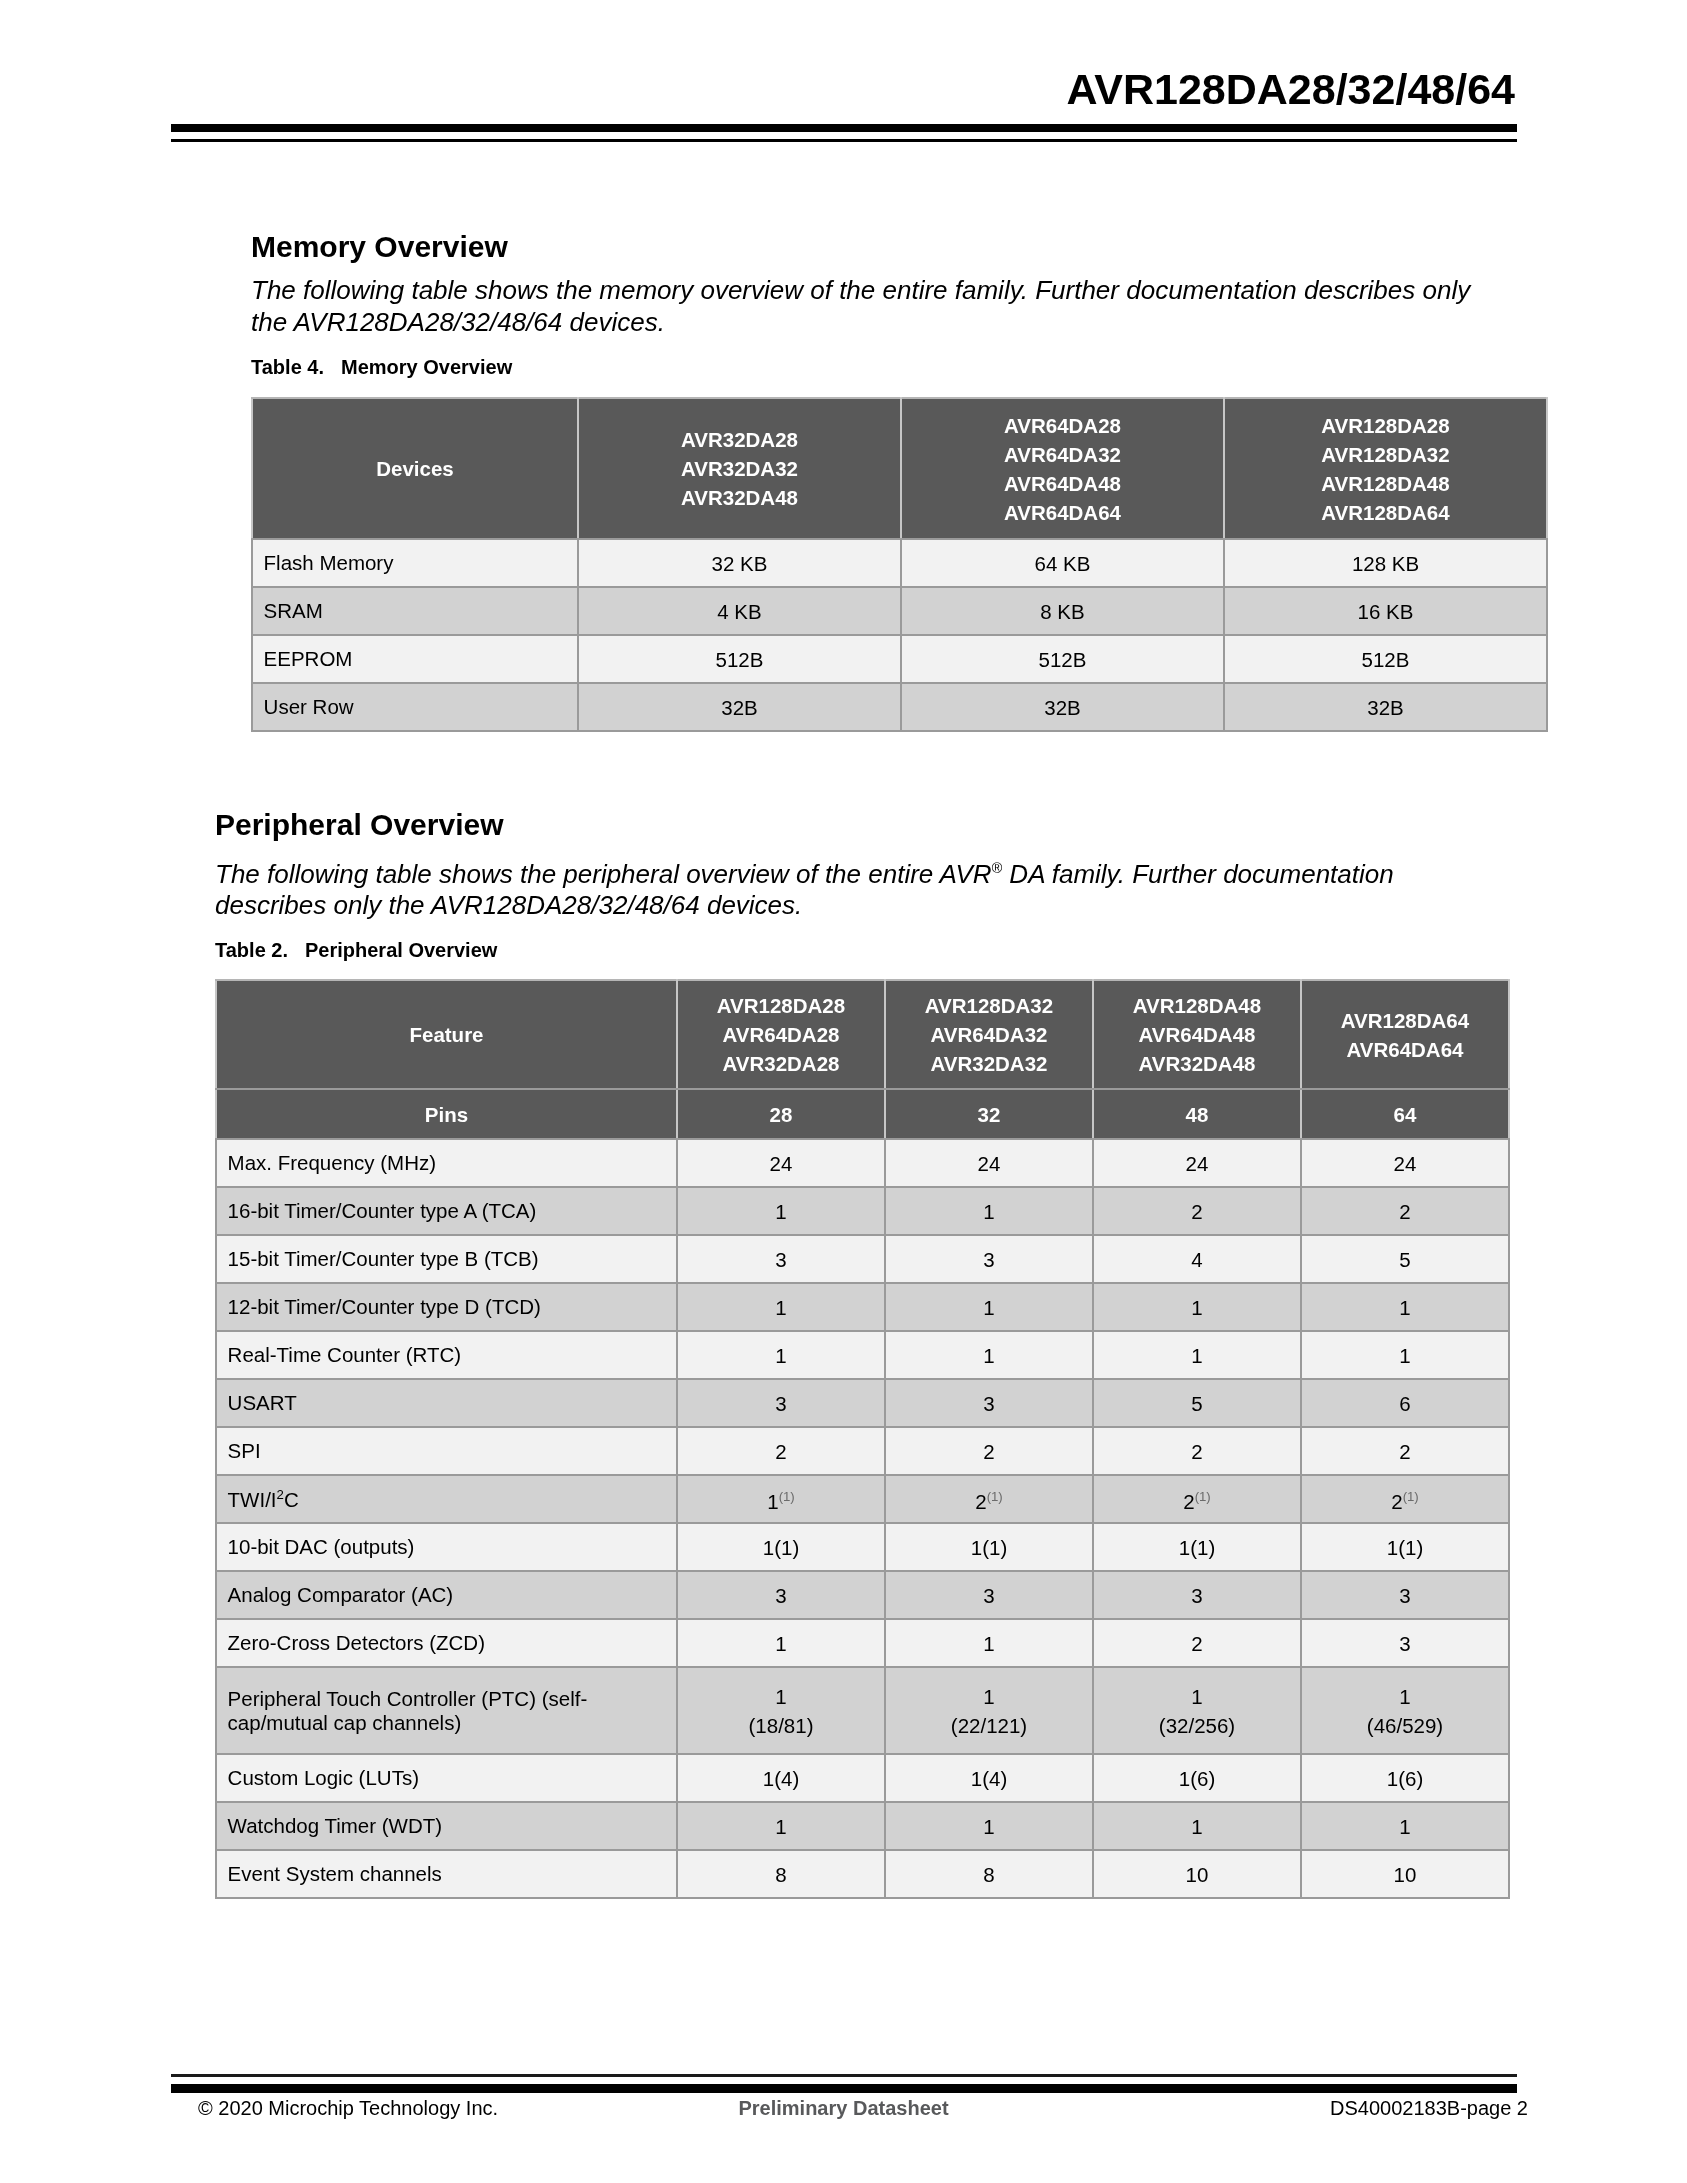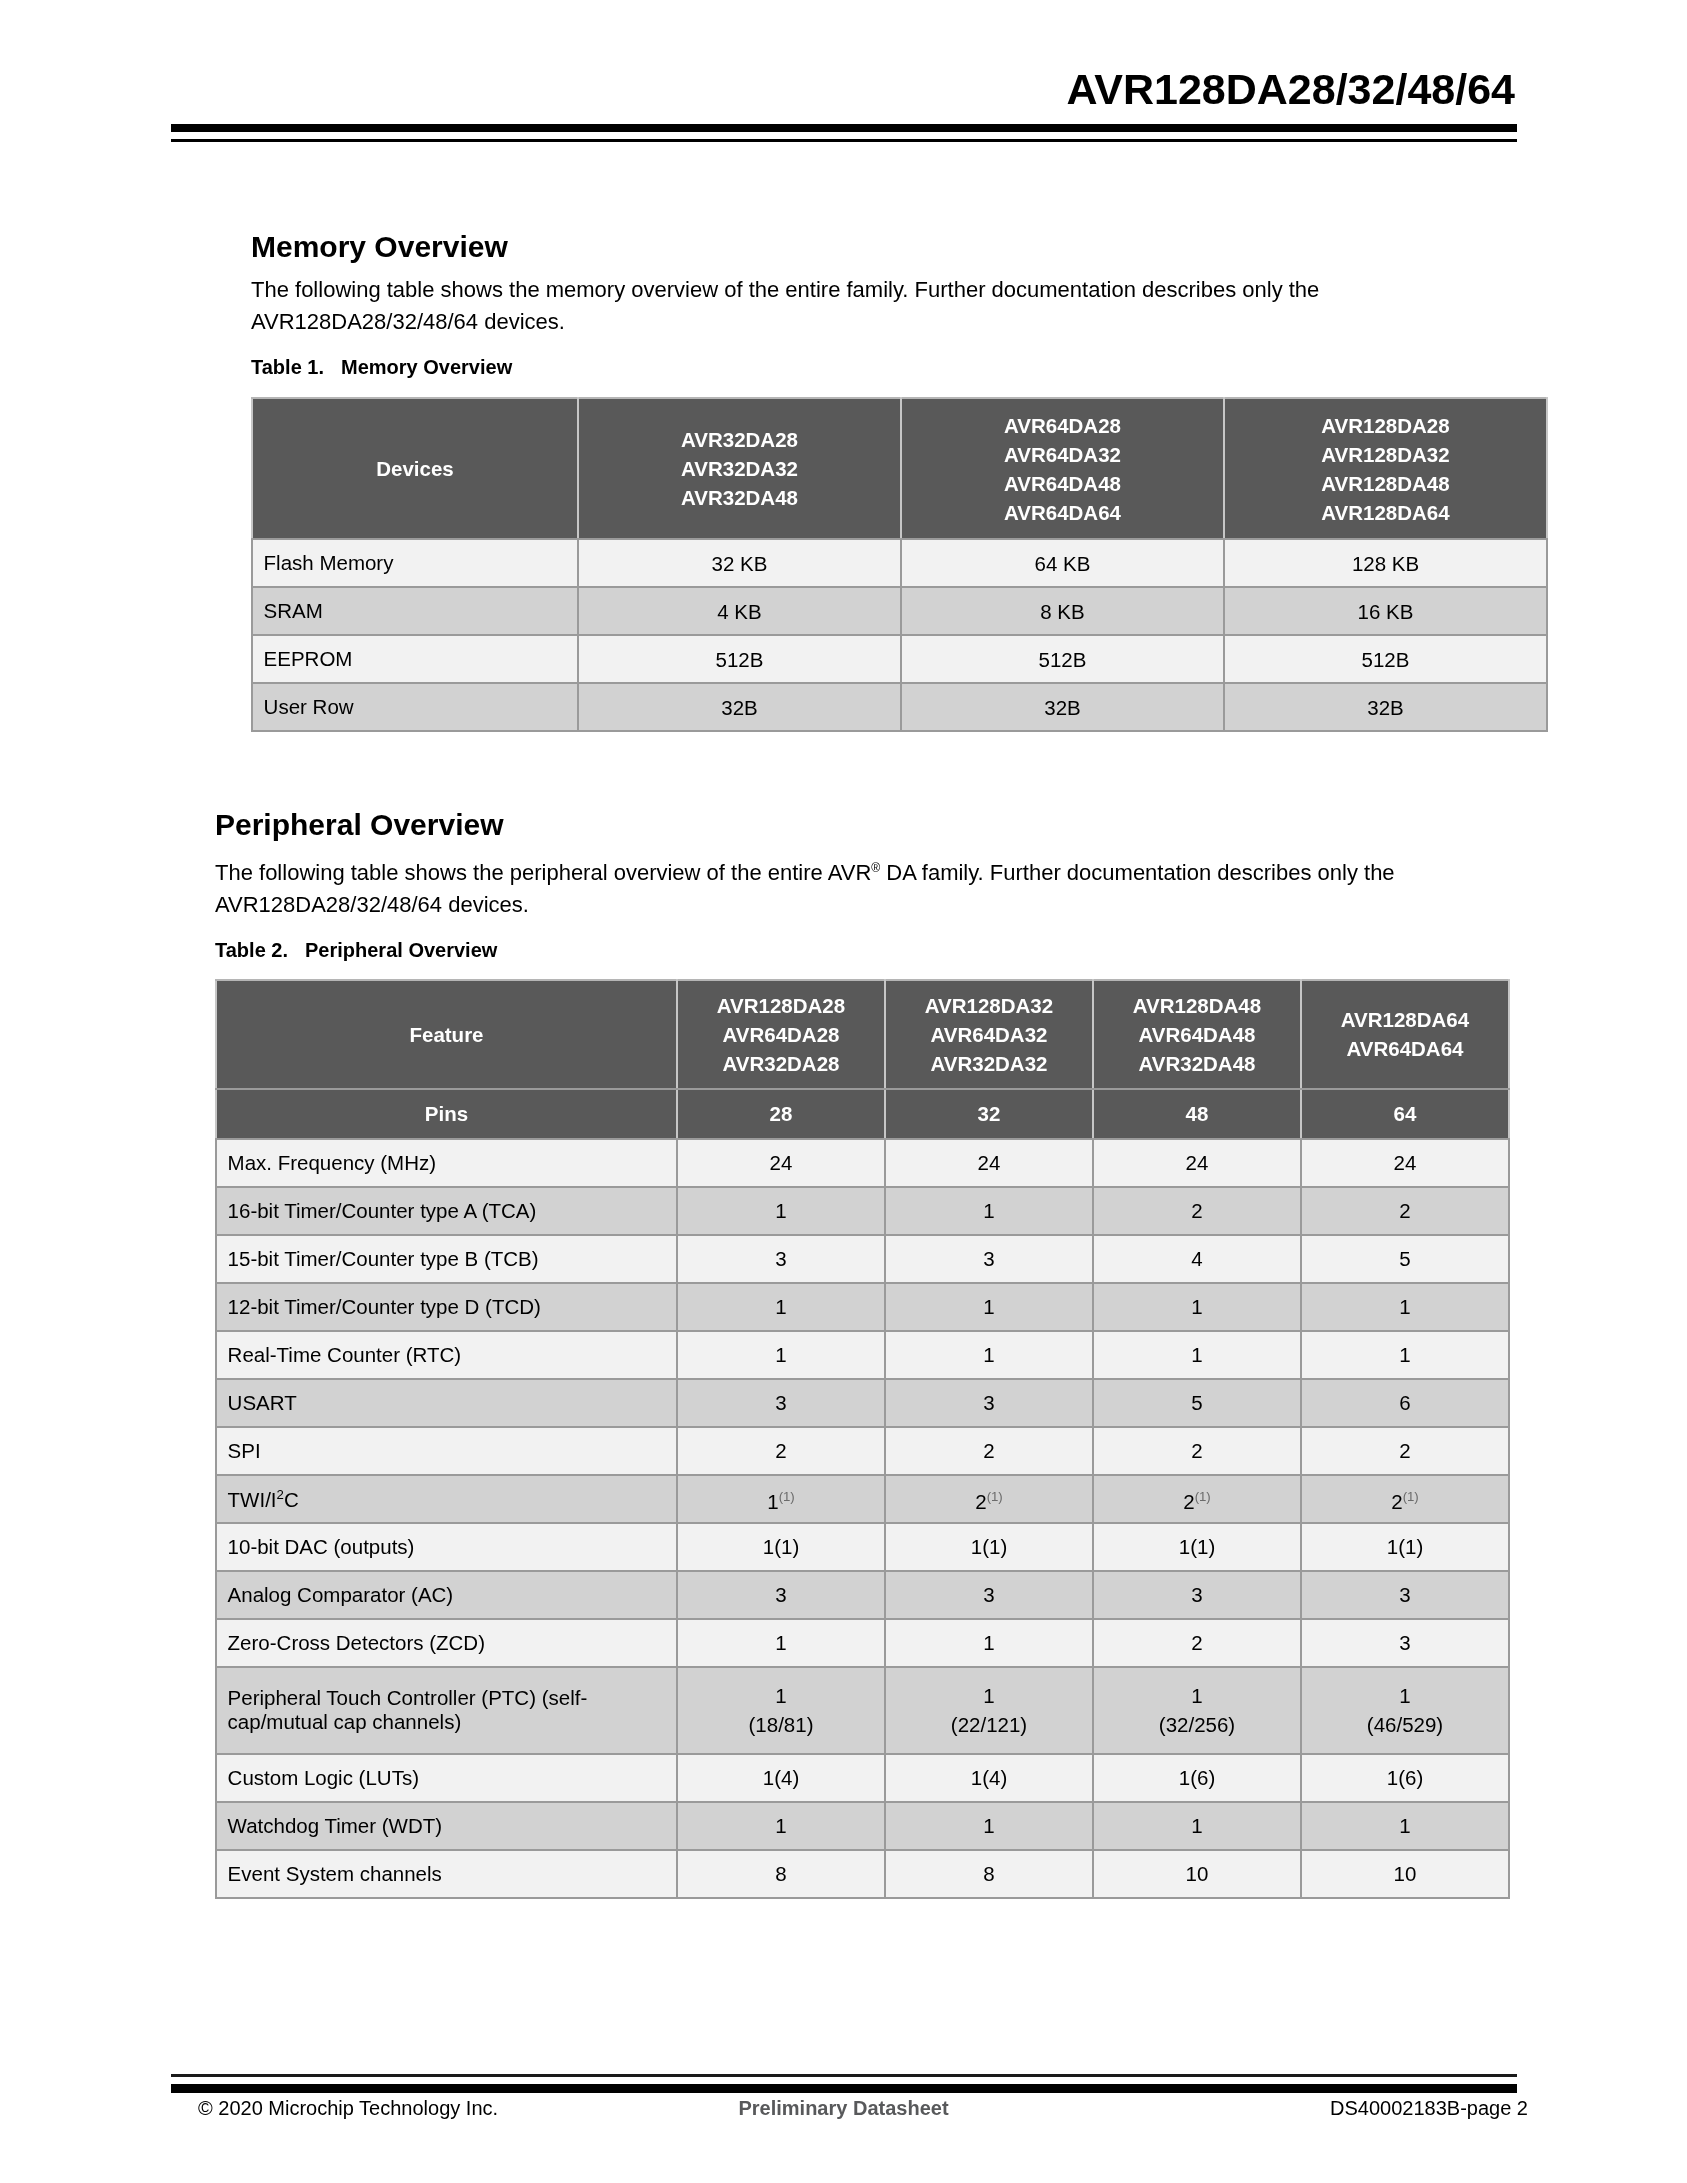--- a/index.html
+++ b/index.html
@@ -19,21 +19,21 @@
   .rule-thick-top  { top: 124px; height: 8px; }
   .rule-thin-top   { top: 139px; height: 3.3px;  }
   .rule-thin-bot   { top: 2074px; height: 3.3px; background:#1a1a1a; }
   .rule-thick-bot  { top: 2084px; height: 8.6px; }
 
   .section { position: absolute; left: 215px; width: 1294px; }
   #memory-section { top: 230px; padding-left: 36px; }
   #peripheral-section { top: 808px; }
 
   h2 { margin: 0; font-size: 30px; font-weight: 700; line-height: 1.1; }
-  .body-text { margin: 10.6px 0 0 0; font-size: 22px; line-height: 32px; }
+  .body-text { margin: 10.6px 0 0 0; font-size: 26px; line-height: 32px; font-style: italic; }
   .table-caption { margin-top: 17px; font-size: 20px; font-weight: 700; line-height: 24px; }
   .table-caption .cap-title { margin-left: 17px; }
 
   table {
     border-collapse: collapse; table-layout: fixed;
     width: 1294px; margin-top: 18.5px;
     font-size: 20.5px;
   }
   #peripheral-table { margin-top: 17px; }
   th, td { border: 2px solid #9a9a9a; padding: 4px 6.6px; vertical-align: middle; }
@@ -67,21 +67,21 @@
 <body>
 
 <div class="doc-title">AVR128DA28/32/48/64</div>
 <div class="rule rule-thick-top"></div>
 <div class="rule rule-thin-top"></div>
 
 <div class="section" id="memory-section">
   <h2>Memory Overview</h2>
   <p class="body-text">The following table shows the memory overview of the entire family. Further documentation describes only the AVR128DA28/32/48/64 devices.</p>
   <div class="table-caption">
-    <span class="cap-label">Table 1.</span><span class="cap-title">Memory Overview</span>
+    <span class="cap-label">Table 4.</span><span class="cap-title">Memory Overview</span>
   </div>
   <table id="memory-table">
     <colgroup>
         <col style="width:326px">
         <col style="width:323px">
         <col style="width:323px">
         <col style="width:323px">
       </colgroup>
     <thead>
       <tr>

